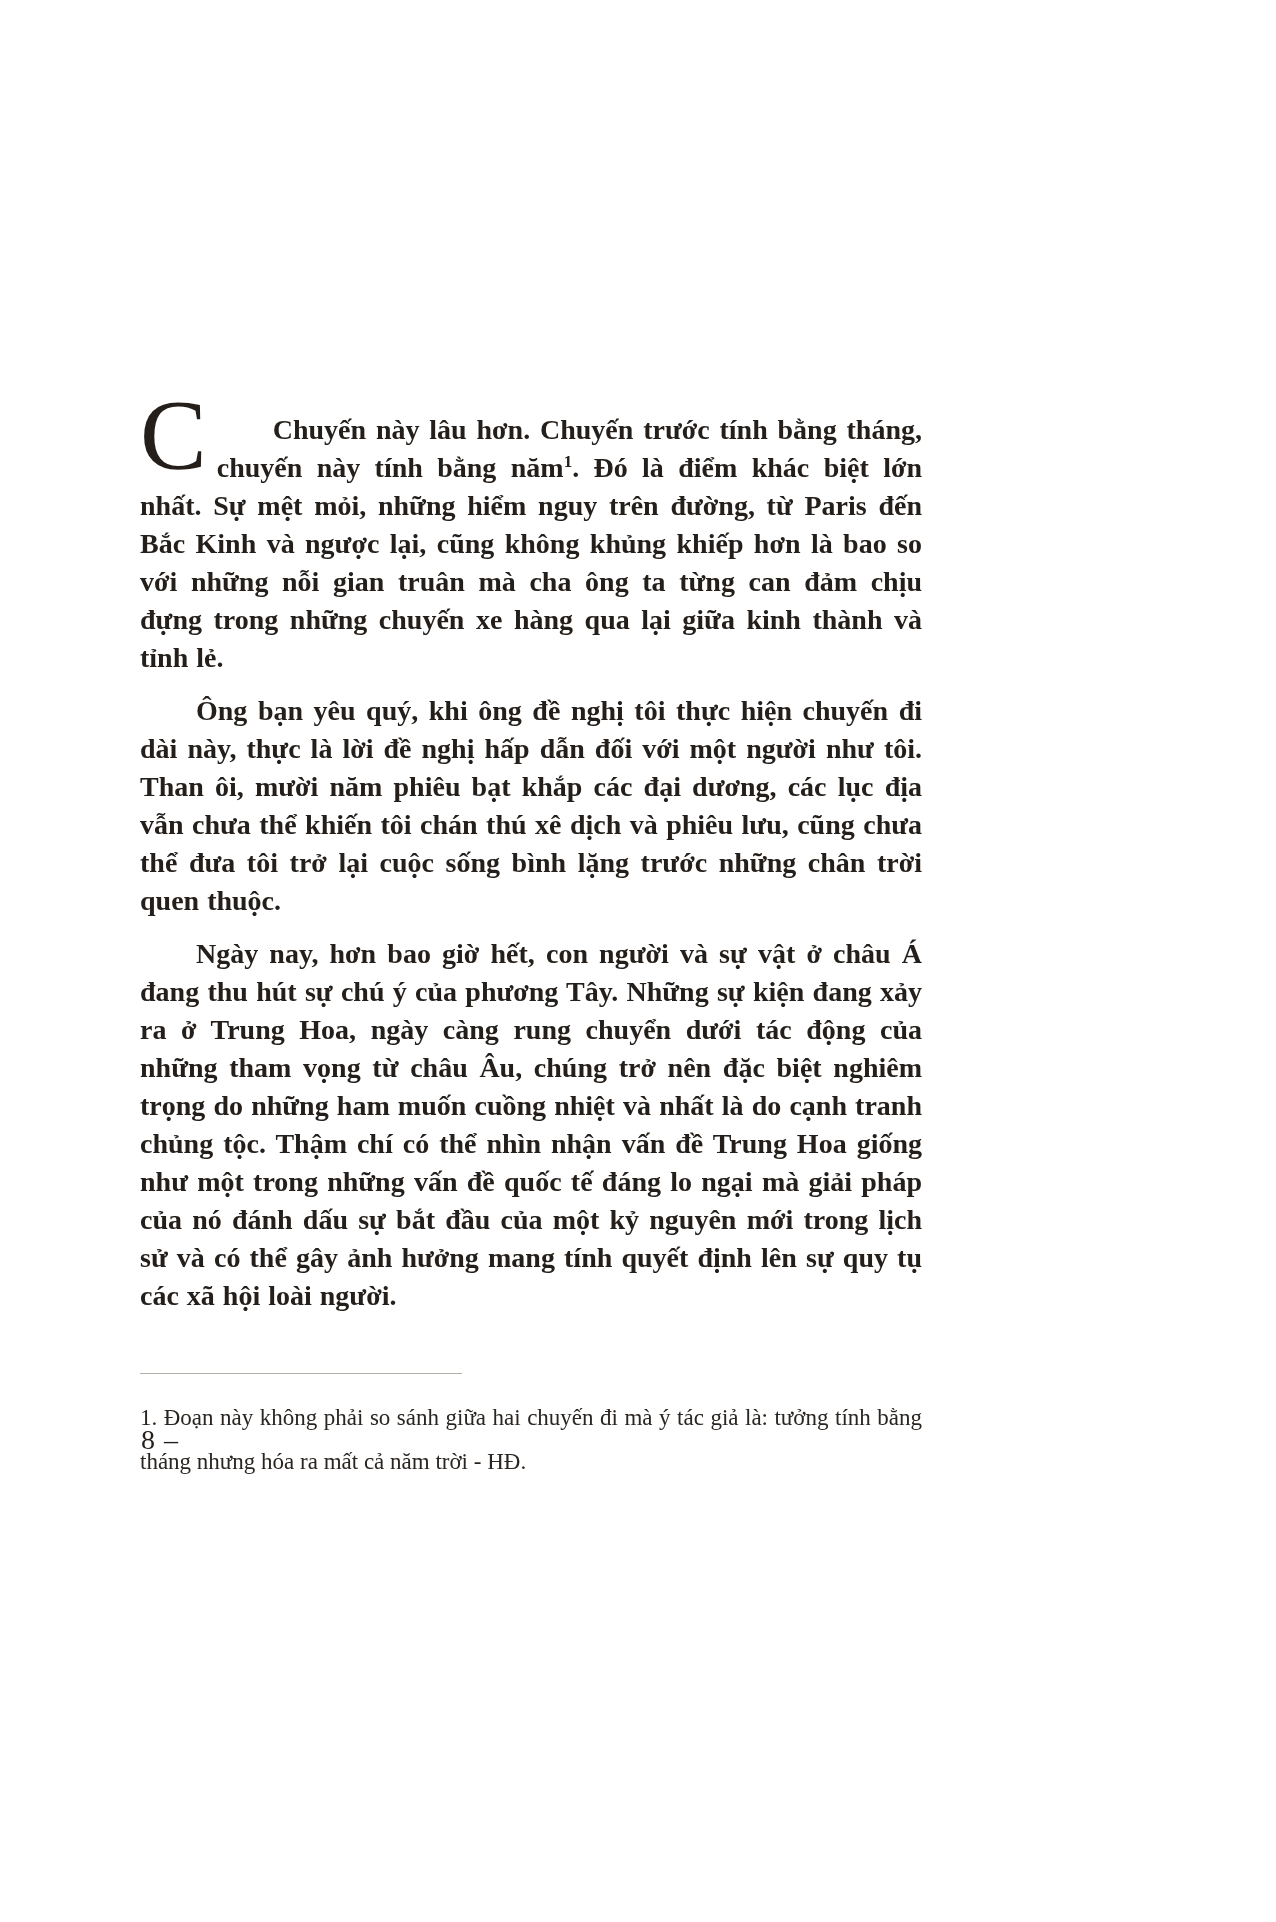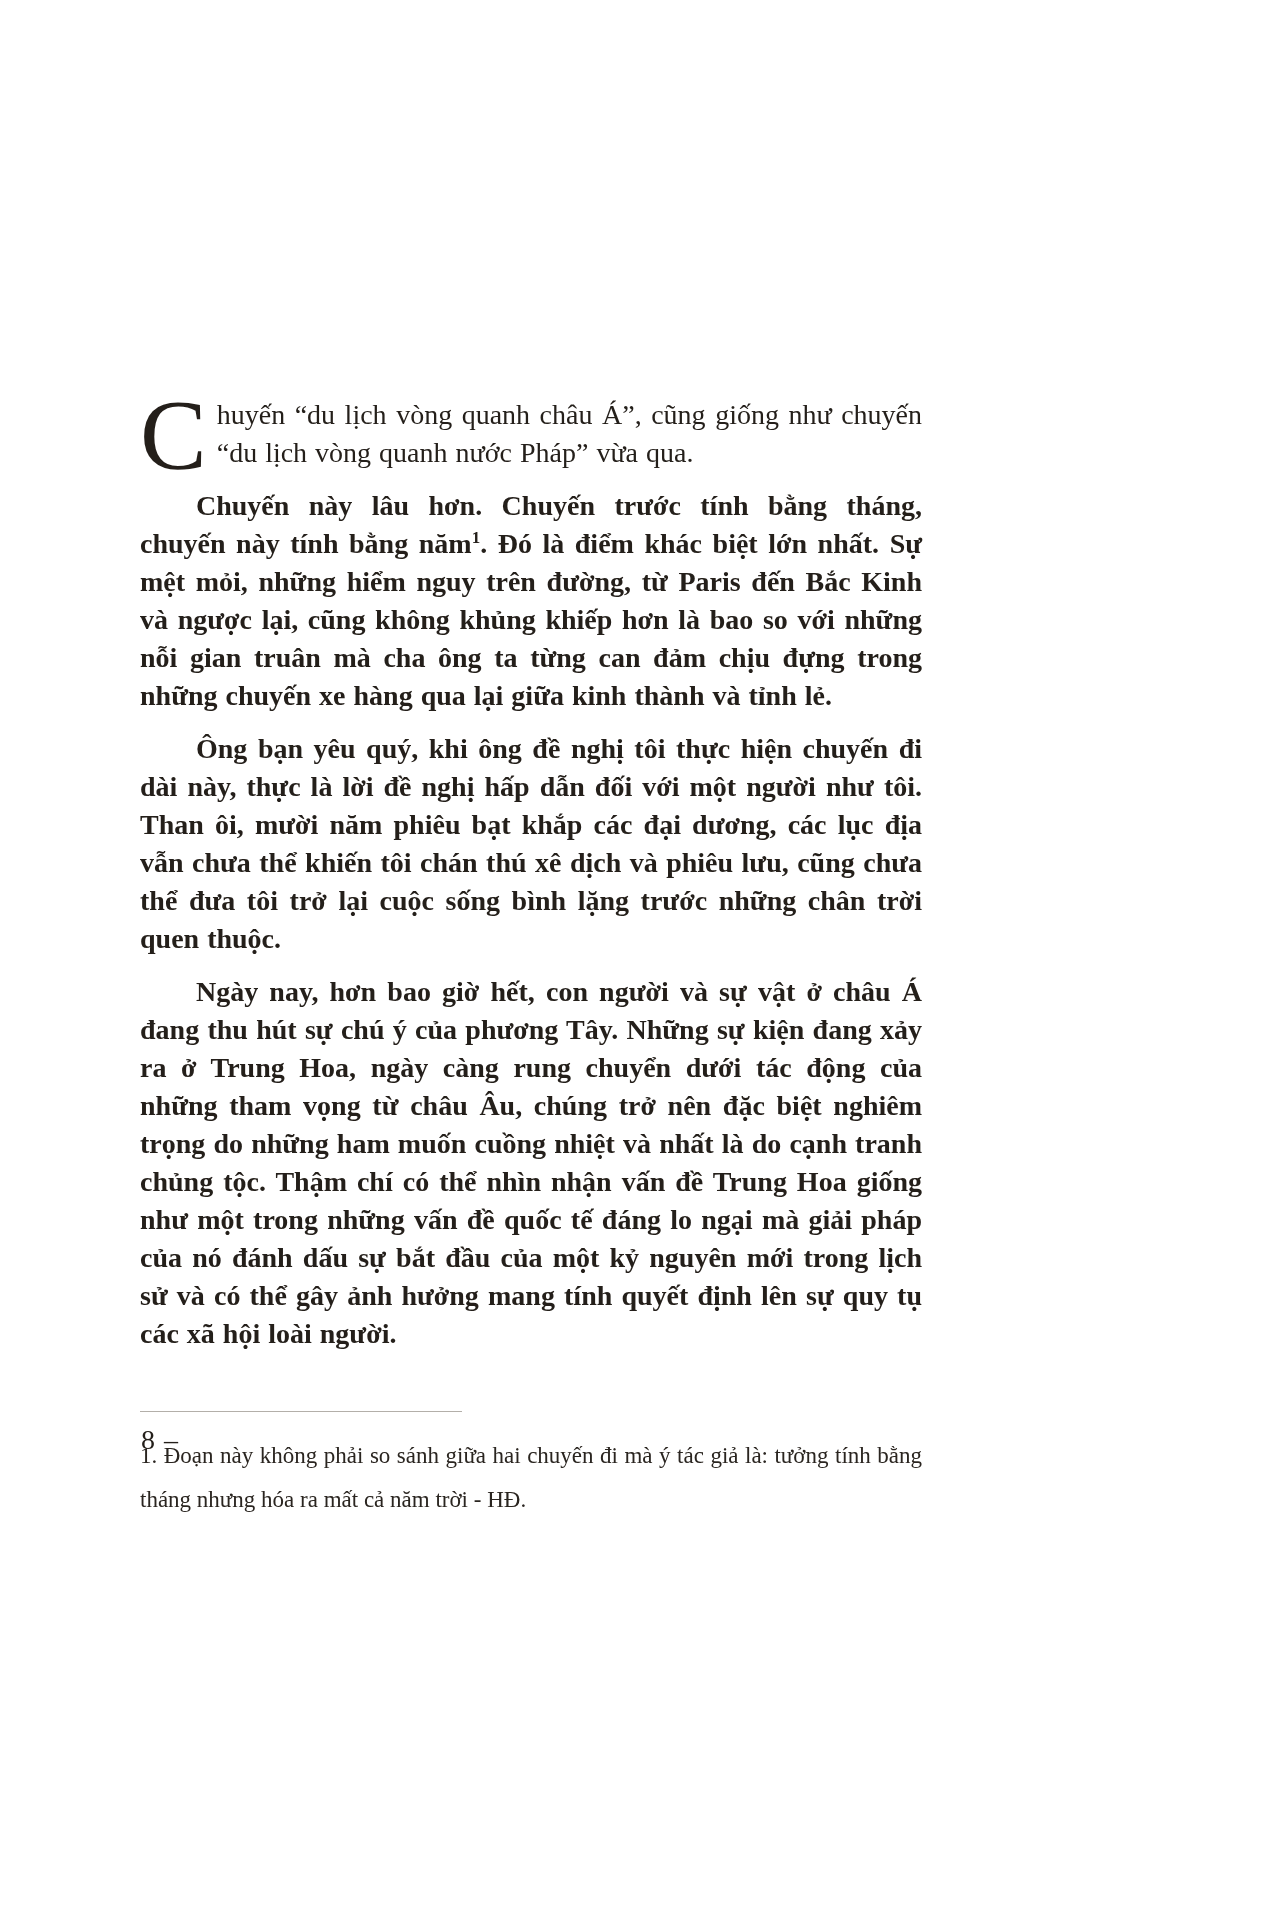--- a/index.html
+++ b/index.html
@@ -68,21 +68,21 @@
     letter-spacing: 1px;
   }
 </style>
 </head>
 <body>
 
 <div class="page">
   <div class="content">
 
     <p class="para">
-      <span class="dropcap">C</span><span>huyến “du lịch vòng quanh châu Á”, cũng giống như chuyến “du lịch vòng quanh nước Pháp” vừa qua.</span>
+      <span class="dropcap">C</span>
     </p>
 
     <p class="para indent">
       <span>Chuyến này lâu hơn. Chuyến trước tính bằng tháng, chuyến này tính bằng năm</span><sup class="fnref">1</sup><span>. Đó là điểm khác biệt lớn nhất. Sự mệt mỏi, những hiểm nguy trên đường, từ Paris đến Bắc Kinh và ngược lại, cũng không khủng khiếp hơn là bao so với những nỗi gian truân mà cha ông ta từng can đảm chịu đựng trong những chuyến xe hàng qua lại giữa kinh thành và tỉnh lẻ.</span>
     </p>
 
     <p class="para indent">Ông bạn yêu quý, khi ông đề nghị tôi thực hiện chuyến đi dài này, thực là lời đề nghị hấp dẫn đối với một người như tôi. Than ôi, mười năm phiêu bạt khắp các đại dương, các lục địa vẫn chưa thể khiến tôi chán thú xê dịch và phiêu lưu, cũng chưa thể đưa tôi trở lại cuộc sống bình lặng trước những chân trời quen thuộc.</p>
 
     <p class="para indent">Ngày nay, hơn bao giờ hết, con người và sự vật ở châu Á đang thu hút sự chú ý của phương Tây. Những sự kiện đang xảy ra ở Trung Hoa, ngày càng rung chuyển dưới tác động của những tham vọng từ châu Âu, chúng trở nên đặc biệt nghiêm trọng do những ham muốn cuồng nhiệt và nhất là do cạnh tranh chủng tộc. Thậm chí có thể nhìn nhận vấn đề Trung Hoa giống như một trong những vấn đề quốc tế đáng lo ngại mà giải pháp của nó đánh dấu sự bắt đầu của một kỷ nguyên mới trong lịch sử và có thể gây ảnh hưởng mang tính quyết định lên sự quy tụ các xã hội loài người.</p>
 

